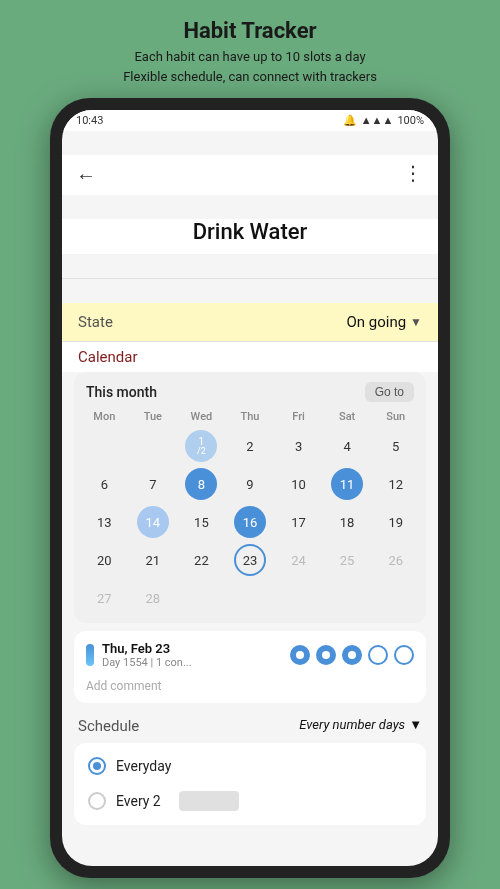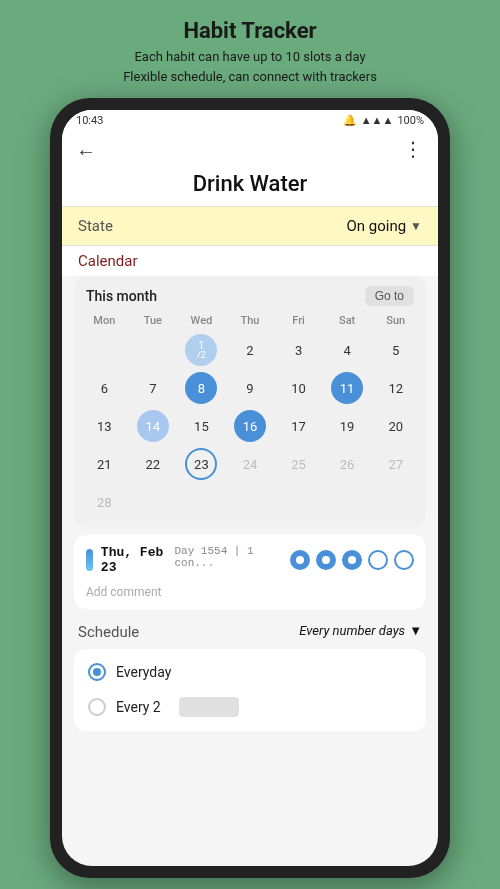--- a/index.html
+++ b/index.html
@@ -38,20 +38,21 @@
       box-shadow: 0 8px 32px rgba(0,0,0,0.4);
     }
     .phone-inner {
       width: 100%;
       height: 100%;
       background: #f5f5f5;
       border-radius: 30px;
       overflow: hidden;
       display: flex;
       flex-direction: column;
+      gap: 24px;
     }
     .status-bar {
       background: #fff;
       display: flex;
       justify-content: space-between;
       align-items: center;
       padding: 4px 14px;
       font-size: 11px;
       color: #333;
     }
@@ -210,22 +211,21 @@
       margin-bottom: 6px;
     }
     .water-icon {
       width: 8px;
       height: 22px;
       background: linear-gradient(to bottom, #4a90d9, #6bc5f5);
       border-radius: 4px;
     }
     .day-detail-info {
       display: flex;
-      flex-direction: row;
-      font-family: Liberation Mono, monospace;
+      flex-direction: column;
     }
     .day-date {
       font-size: 13px;
       font-weight: 600;
       color: #111;
     }
     .day-sub {
       font-size: 11px;
       color: #888;
     }
@@ -436,20 +436,23 @@
               <div class="cal-num blue-partial">14</div>
             </div>
           <div class="cal-cell">
               <div class="cal-num">15</div>
             </div>
           <div class="cal-cell">
               <div class="cal-num blue-full">16</div>
             </div>
           <div class="cal-cell">
               <div class="cal-num">17</div>
+            </div>
+          <div class="cal-cell">
+              <div class="cal-num">18</div>
             </div>
           <div class="cal-cell">
               <div class="cal-num">19</div>
             </div>
 
           <div class="cal-cell">
               <div class="cal-num">20</div>
             </div>
           <div class="cal-cell">
               <div class="cal-num">21</div>

